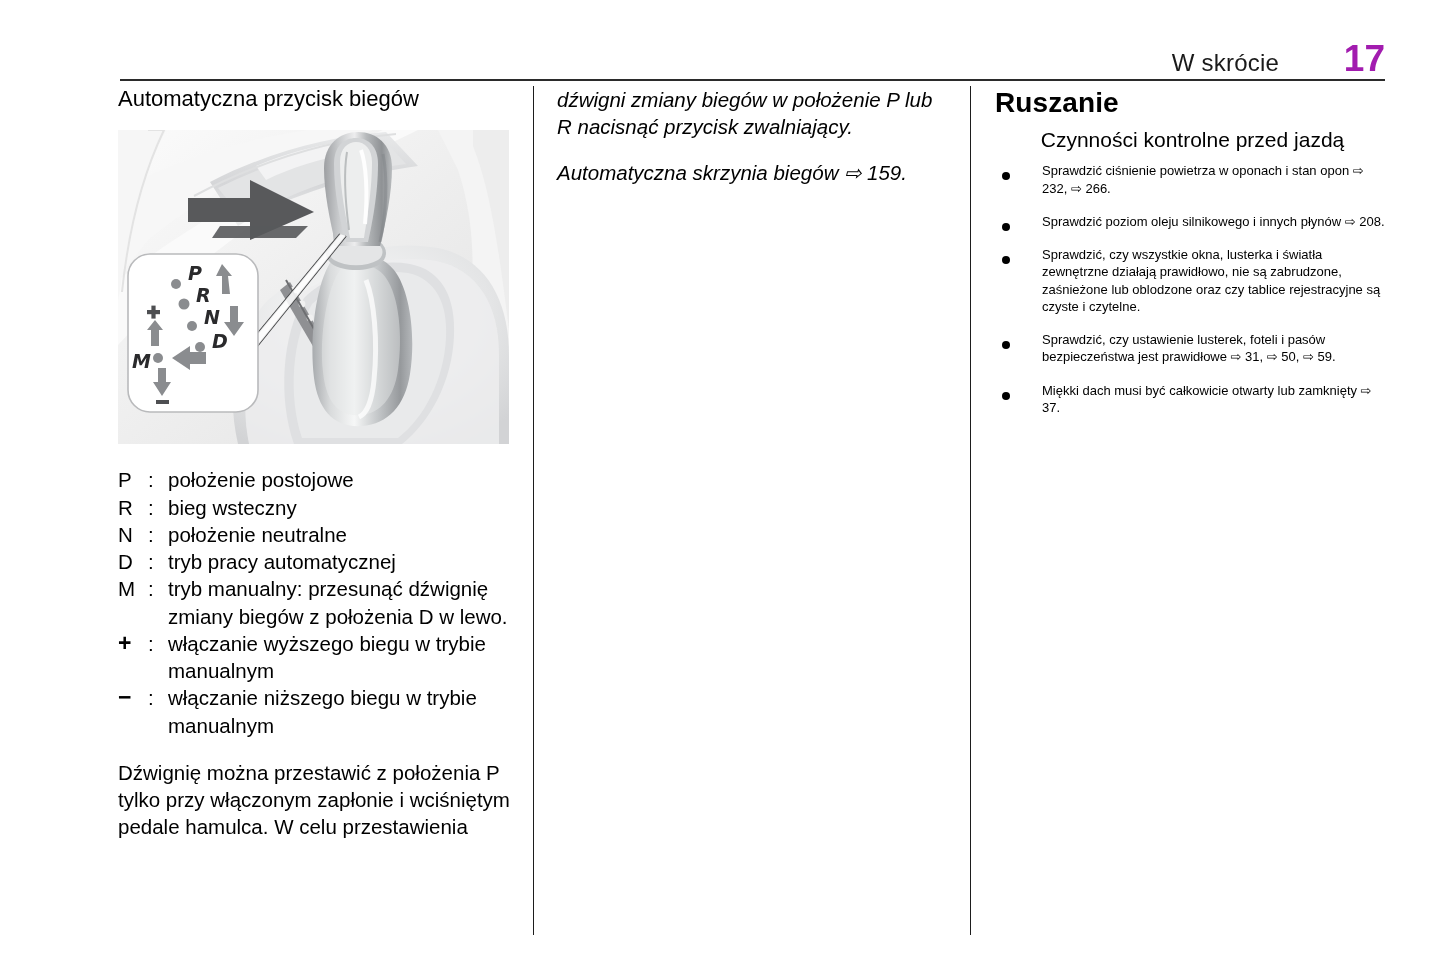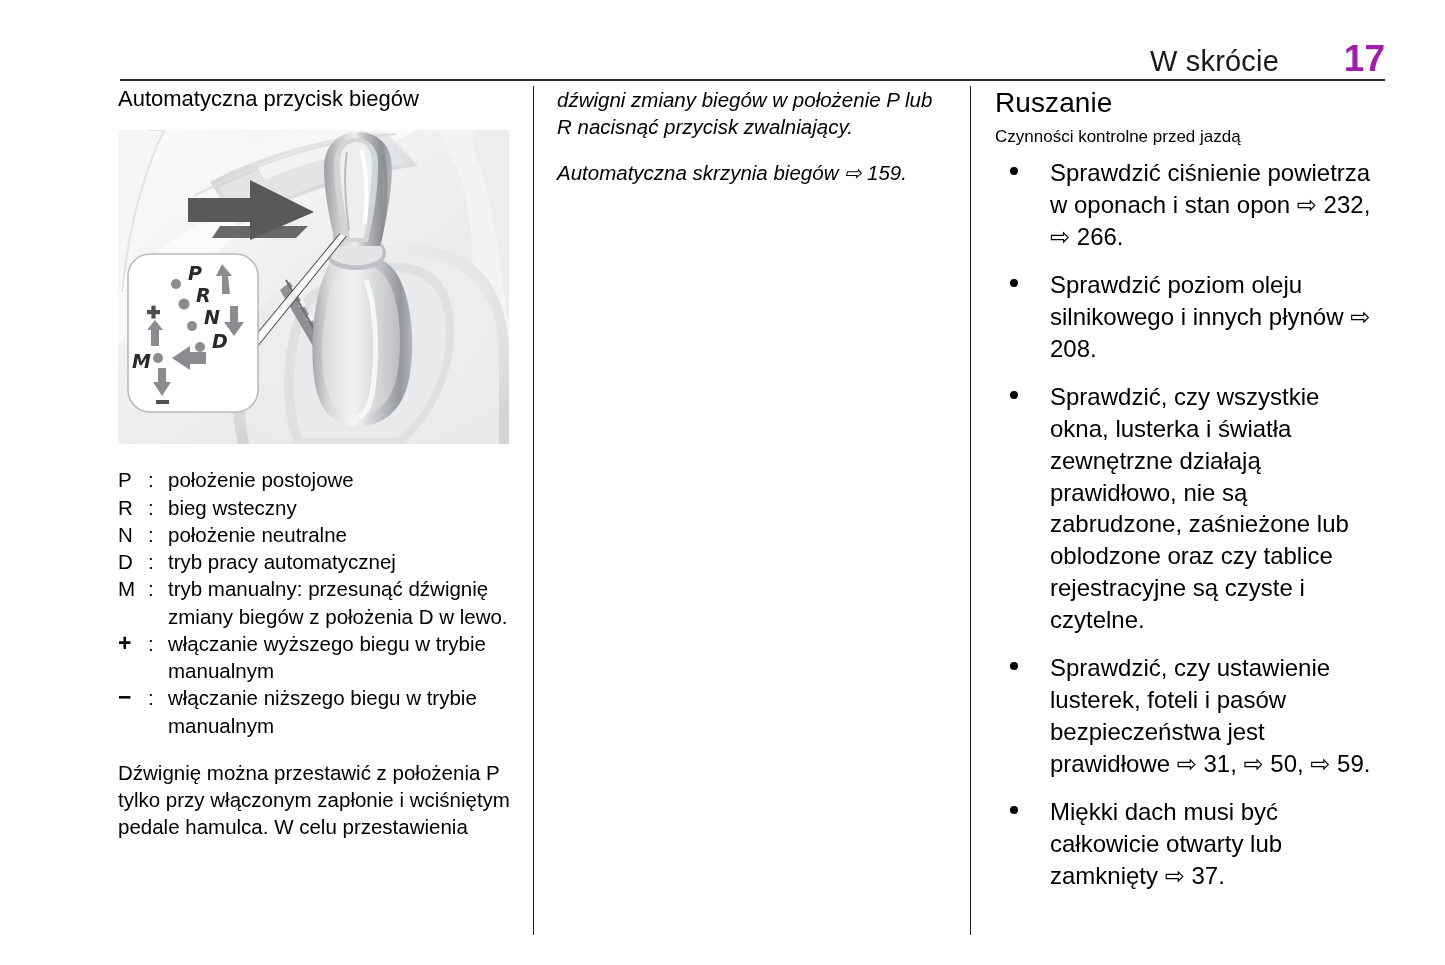--- a/index.html
+++ b/index.html
@@ -24,21 +24,21 @@
     width: 1265px;
     height: 46px;
   }
   .page-header-inner {
     display: flex;
     align-items: baseline;
     justify-content: flex-end;
     height: 42px;
   }
   .header-title {
-    font-size: 29px;
+    font-size: 24px;
     font-weight: 400;
     letter-spacing: 0.2px;
     color: #1a1a1a;
   }
   .header-pageno {
     font-size: 37px;
     font-weight: 700;
     margin-left: 48px;
     min-width: 58px;
     text-align: right;
@@ -73,36 +73,37 @@
     position: absolute;
     top: 0;
   }
   .col-1 { left: 118px; width: 395px; }
   .col-2 { left: 557px; width: 392px; font-style: italic; }
   .col-3 { left: 995px; width: 395px; }
 
   
   .h1 {
     font-size: 28px;
-    font-weight: 400;
+    font-weight: 700;
     line-height: 1.18;
     margin: 0 0 8px 0;
     letter-spacing: 0.1px;
   }
   .h2 {
     font-size: 22px;
     font-weight: 400;
     line-height: 1.2;
     margin: 0 0 6px 0;
   }
   .h3 {
-    font-size: 17px;
+    font-size: 21px;
     font-weight: 400;
     line-height: 1.2;
     margin: 0 0 10px 0;
+    text-align: center;
   }
   p.body {
     font-size: 20.5px;
     line-height: 1.33;
     margin: 0 0 18px 0;
   }
   .tight { margin-bottom: 0; }
 
   
   .figure {
@@ -142,23 +143,23 @@
     flex: 0 0 20px;
     text-align: left;
   }
   .defdesc {
     flex: 1 1 auto;
   }
 
   
   ul.bullets {
     list-style: none;
-    margin: 8px;
+    margin: 0;
     padding: 0;
-    font-size: 24px;
+    font-size: 13px;
     line-height: 1.33;
   }
   ul.bullets li {
     position: relative;
     padding-left: 47px;
     margin-bottom: 16px;
   }
   ul.bullets li .dot {
     position: absolute;
     left: 7px;

